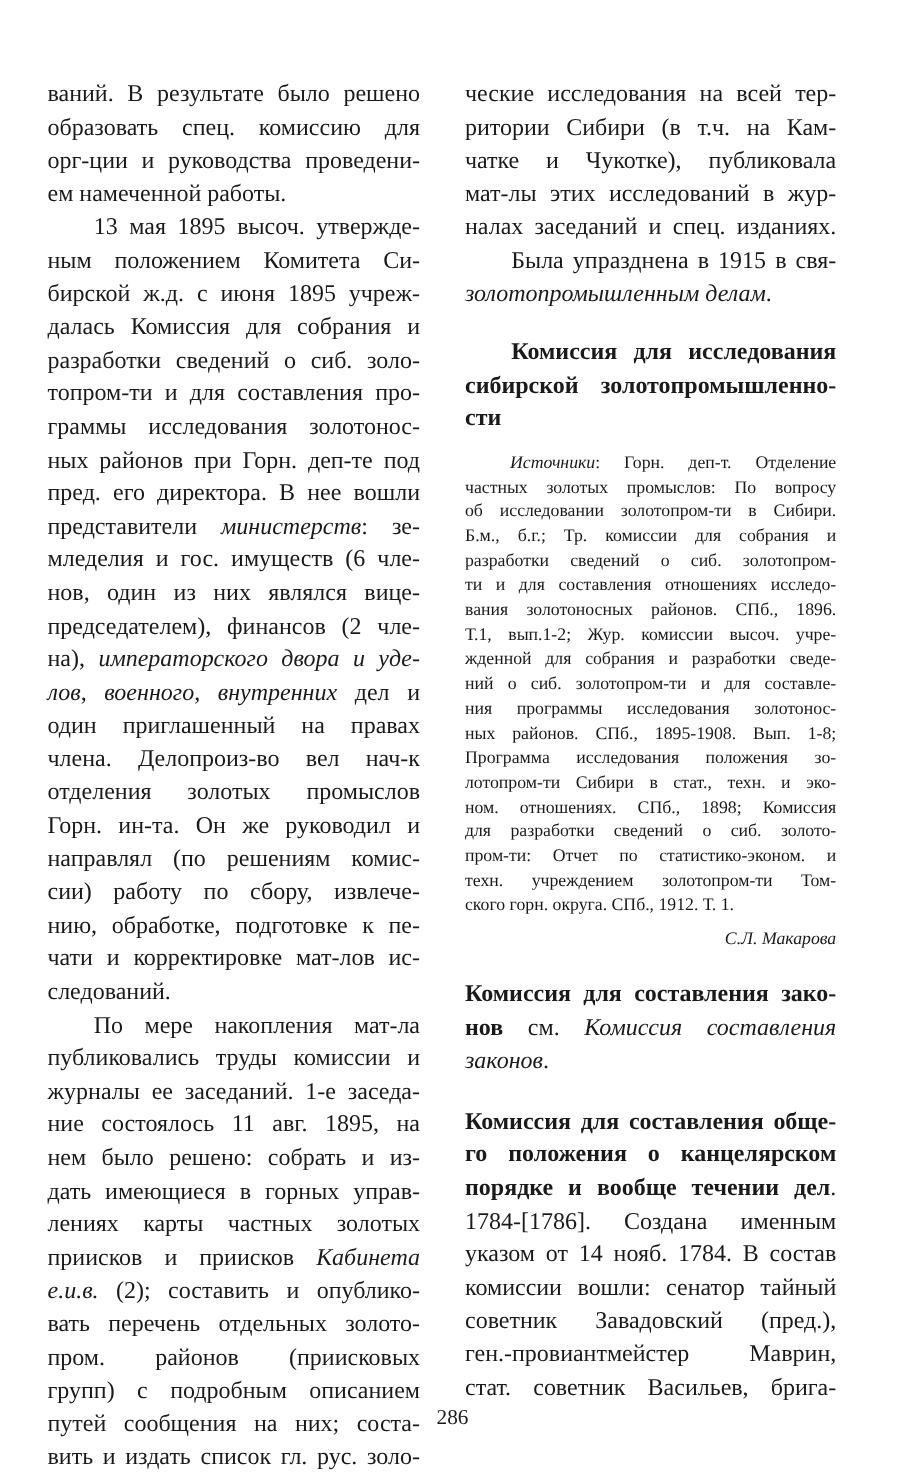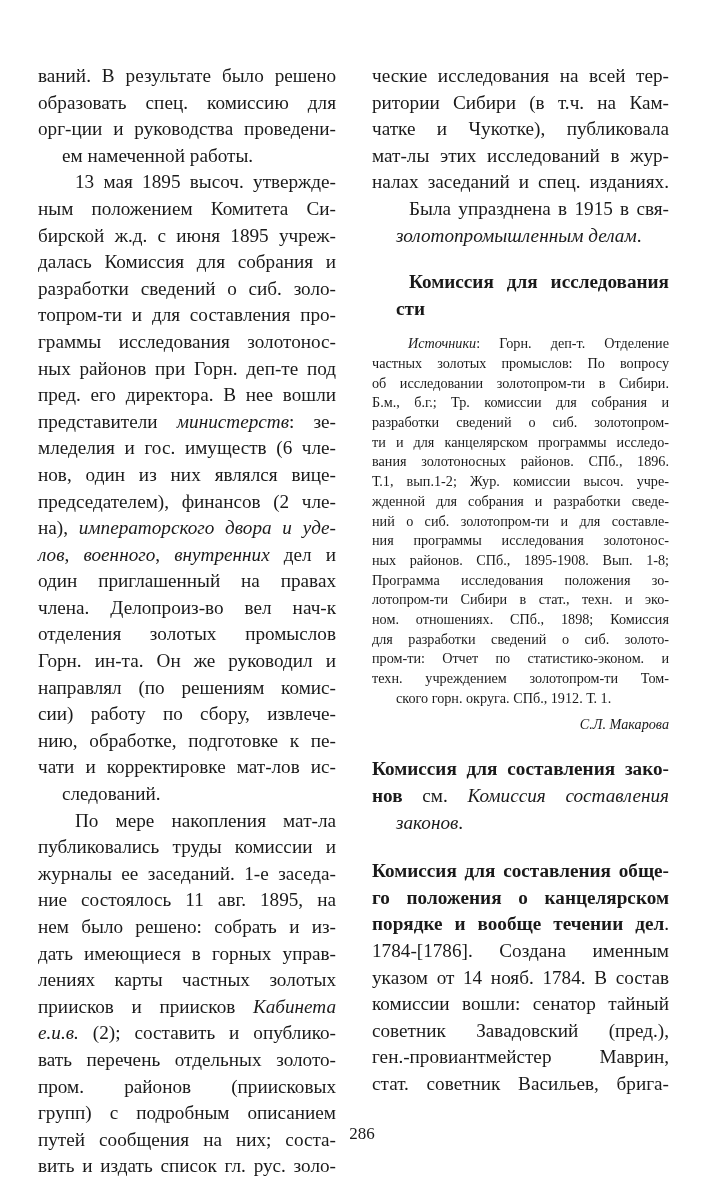--- a/index.html
+++ b/index.html
@@ -3,21 +3,21 @@
 <meta charset="utf-8">
 <style>
   html, body { margin: 0; padding: 0; background: #ffffff; }
   body { width: 724px; height: 1182px; position: relative; overflow: hidden;
          font-family: "Liberation Serif", "DejaVu Serif", serif; color: #1a1a1a; }
   .col { position: absolute; top: 63px; }
   .col-left { left: 38px; width: 298px; }
   .col-right { left: 372px; width: 297px; }
   .ln { display: block; font-size: 19.2px; line-height: 26.6px; height: 26.6px;
         white-space: nowrap; text-align: justify; text-align-last: justify; }
-  .ln.last { text-align-last: left; margin-left: 24px; }
+  .ln.last { text-align-last: left; }
   .ln.ind { padding-left: 37px; }
   .ln.ind.nojust { text-align-last: left; }
   .sm { font-size: 14.2px; line-height: 19.7px; height: 19.7px; }
   .sm.ind { padding-left: 36px; }
   i { font-style: italic; }
   b { font-weight: bold; }
   .gap { display: block; }
   .sig { display: block; text-align: right; font-style: italic; font-size: 14.2px; line-height: 20px; }
   .pagenum { position: absolute; left: 0; width: 724px; top: 1124px; text-align: center;
              font-size: 17px; }
@@ -78,31 +78,32 @@
   <span class="ln">ритории Сибири (в т.ч. на Кам-</span>
   <span class="ln">чатке и Чукотке), публиковала</span>
   <span class="ln">мат-лы этих исследований в жур-</span>
   <span class="ln">налах заседаний и спец. изданиях.</span>
   <span class="ln ind">Была упразднена в 1915 в свя-</span>
   <span class="ln last"><i>золотопромышленным делам</i><span>.</span></span>
 
   <div class="gap" style="height:20px"></div>
 
   <span class="ln ind"><b>Комиссия для исследования</b></span>
+  <span class="ln"><b>сибирской золотопромышленно-</b></span>
   <span class="ln last"><b>сти</b></span>
 
   <div class="gap" style="height:12px"></div>
 
   <div>
     <span class="ln sm ind"><i>Источники</i><span>: Горн. деп-т. Отделение</span></span>
     <span class="ln sm">частных золотых промыслов: По вопросу</span>
     <span class="ln sm">об исследовании золотопром-ти в Сибири.</span>
     <span class="ln sm">Б.м., б.г.; Тр. комиссии для собрания и</span>
     <span class="ln sm">разработки сведений о сиб. золотопром-</span>
-    <span class="ln sm">ти и для канцелярском программы исследо-</span>
+    <span class="ln sm">ти и для составления отношениях исследо-</span>
     <span class="ln sm">вания золотоносных районов. СПб., 1896.</span>
     <span class="ln sm">Т.1, вып.1-2; Жур. комиссии высоч. учре-</span>
     <span class="ln sm">жденной для собрания и разработки сведе-</span>
     <span class="ln sm">ний о сиб. золотопром-ти и для составле-</span>
     <span class="ln sm">ния программы исследования золотонос-</span>
     <span class="ln sm">ных районов. СПб., 1895-1908. Вып. 1-8;</span>
     <span class="ln sm">Программа исследования положения зо-</span>
     <span class="ln sm">лотопром-ти Сибири в стат., техн. и эко-</span>
     <span class="ln sm">ном. отношениях. СПб., 1898; Комиссия</span>
     <span class="ln sm">для разработки сведений о сиб. золото-</span>

